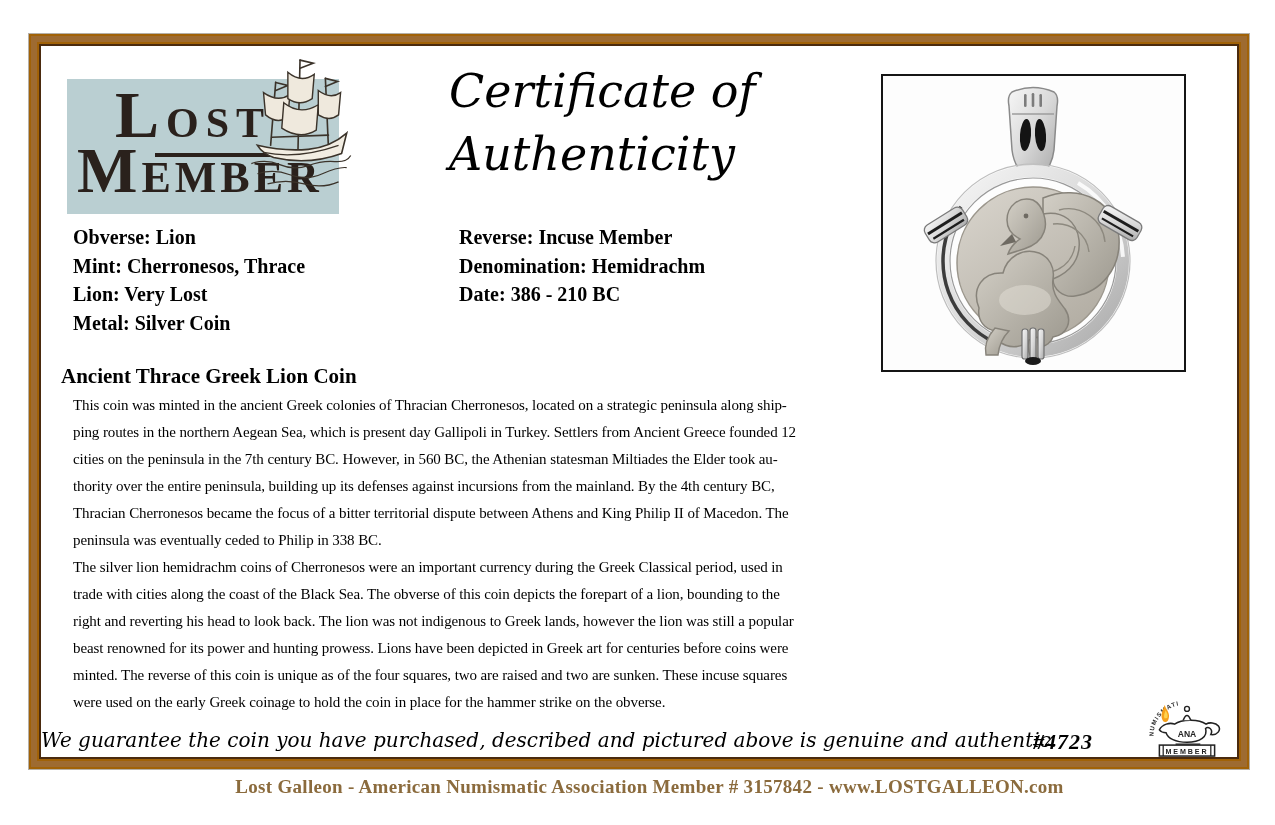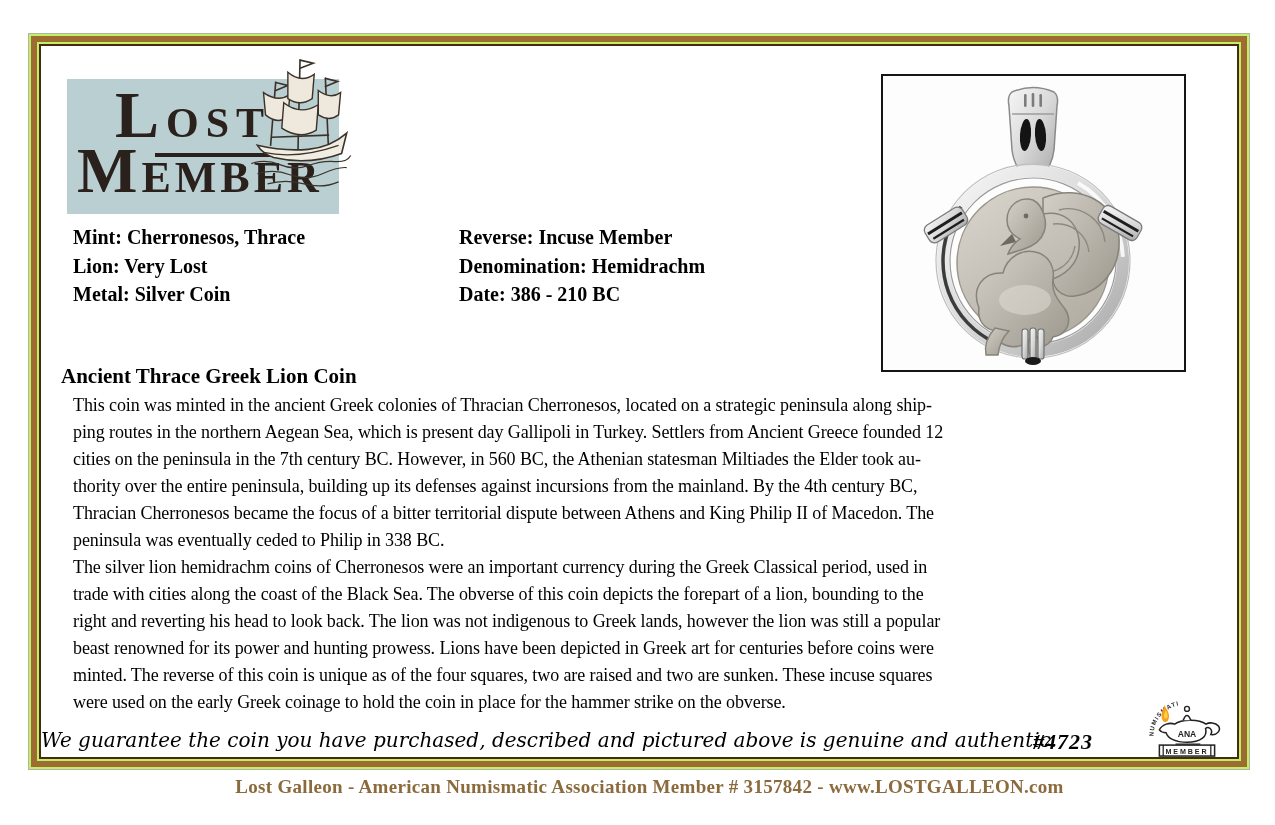--- a/index.html
+++ b/index.html
@@ -1,21 +1,21 @@
 <!DOCTYPE html>
 <html><head>
 <meta charset="utf-8">
 <style>
   * { margin:0; padding:0; box-sizing:border-box; }
   html,body { width:1275px; height:825px; background:#ffffff; overflow:hidden;
               font-family:"Liberation Serif", serif; color:#000; }
 
   
   .frame-outer { position:absolute; left:28px; top:33px; width:1222px; height:737px;
-                 border:1px solid #b5b0a8; padding:2px; background:#bef264; }
+                 border:1px solid #b5b0a8; padding:2px; background:#a16207; }
   .frame-mid   { width:100%; height:100%; border:6px solid #9E6B31; padding:2px; }
   .frame-inner { width:100%; height:100%; border:2px solid #4A2A0E; position:relative; background:#fff; }
 
   
   .logo-box { position:absolute; left:26px; top:33px; width:272px; height:135px;
               background:#BACFD2; }
   .logo-text { color:#2A211C; font-weight:bold; position:relative; z-index:2; }
   .logo-line1 { font-size:42px; letter-spacing:7px; margin:10px 0 0 48px; line-height:52px; }
   .logo-line1::first-letter { font-size:66px; }
   .logo-line2 { font-size:44px; letter-spacing:4px; margin:-6px 0 0 10px; line-height:56px; }
@@ -34,21 +34,21 @@
   .photo svg { display:block; }
 
   
   .details { position:absolute; top:177px; font-size:20px; font-weight:bold; line-height:28.5px; }
   .details-left  { left:32px; }
   .details-right { left:418px; }
 
   
   .desc-heading { position:absolute; left:20px; top:318px; font-size:21px; font-weight:bold; }
   .desc-body { position:absolute; left:32px; top:346px; width:1155px;
-               font-size:18px; line-height:27px; white-space:pre-line; letter-spacing:-0.1px; }
+               font-size:15px; line-height:27px; white-space:pre-line; letter-spacing:-0.1px; }
 
   
   .guarantee { position:absolute; left:0; right:0; top:682px; text-align:left;
                font-family:"DejaVu Serif", serif; font-style:italic; font-size:20px; }
   .cert-number { position:absolute; left:992px; top:683px; font-style:italic;
                  font-weight:bold; font-size:22px; letter-spacing:1px; }
   .ana { position:absolute; left:1106px; top:650px; width:80px; height:62px; }
 
   
   .page-footer { position:absolute; left:0; right:0; top:776px; text-align:center;
@@ -85,20 +85,22 @@
         <path d="M20 92 Q45 98 70 96 Q92 94 108 80 L103 100 Q70 112 36 104 Q25 100 20 92 Z" fill="#f2ede2" stroke="#3b332a" stroke-width="1.6"></path>
         <g stroke="#3b332a" stroke-width="1.2" fill="none">
           <path d="M26 99 Q60 106 100 92"></path>
           <path d="M14 110 Q28 105 42 111 T70 112 T96 108 T112 102"></path>
           <path d="M20 120 Q36 115 52 121 T84 120 T108 114"></path>
           <path d="M30 130 Q48 125 66 130 T100 128"></path>
         </g>
       </svg>
     </div>
 
+    <div class="cert-title">Certificate of
+Authenticity</div>
 
     <div class="photo">
       <svg width="301" height="294" viewBox="0 0 301 294">
         <defs>
           <linearGradient id="silver" x1="0" y1="0" x2="1" y2="1">
             <stop offset="0" stop-color="#f7f7f7"></stop>
                 <stop offset="0.5" stop-color="#d9d9d9"></stop>
                 <stop offset="1" stop-color="#a8a8a8"></stop>
           </linearGradient>
           <linearGradient id="coinG" x1="0" y1="0" x2="0.7" y2="1">
@@ -162,20 +164,21 @@
         <g transform="translate(150,268)">
           <rect x="-11" y="-15" width="6" height="30" rx="2.5" fill="url(#silver)" stroke="#707070" stroke-width="1.2"></rect>
           <rect x="-3" y="-16" width="6" height="32" rx="2.5" fill="url(#silver)" stroke="#707070" stroke-width="1.2"></rect>
           <rect x="5" y="-15" width="6" height="30" rx="2.5" fill="url(#silver)" stroke="#707070" stroke-width="1.2"></rect>
           <ellipse cx="0" cy="17" rx="8" ry="4" fill="#1a1a1a"></ellipse>
         </g>
       </svg>
     </div>
 
     <div class="details details-left">
+      <div><span>Obverse:</span> <span>Lion</span></div>
       <div><span>Mint:</span> <span>Cherronesos, Thrace</span></div>
       <div><span>Lion:</span> <span>Very Lost</span></div>
       <div><span>Metal:</span> <span>Silver Coin</span></div>
     </div>
     <div class="details details-right">
       <div><span>Reverse:</span> <span>Incuse Member</span></div>
       <div><span>Denomination:</span> <span>Hemidrachm</span></div>
       <div><span>Date:</span> <span>386 - 210 BC</span></div>
     </div>
 

